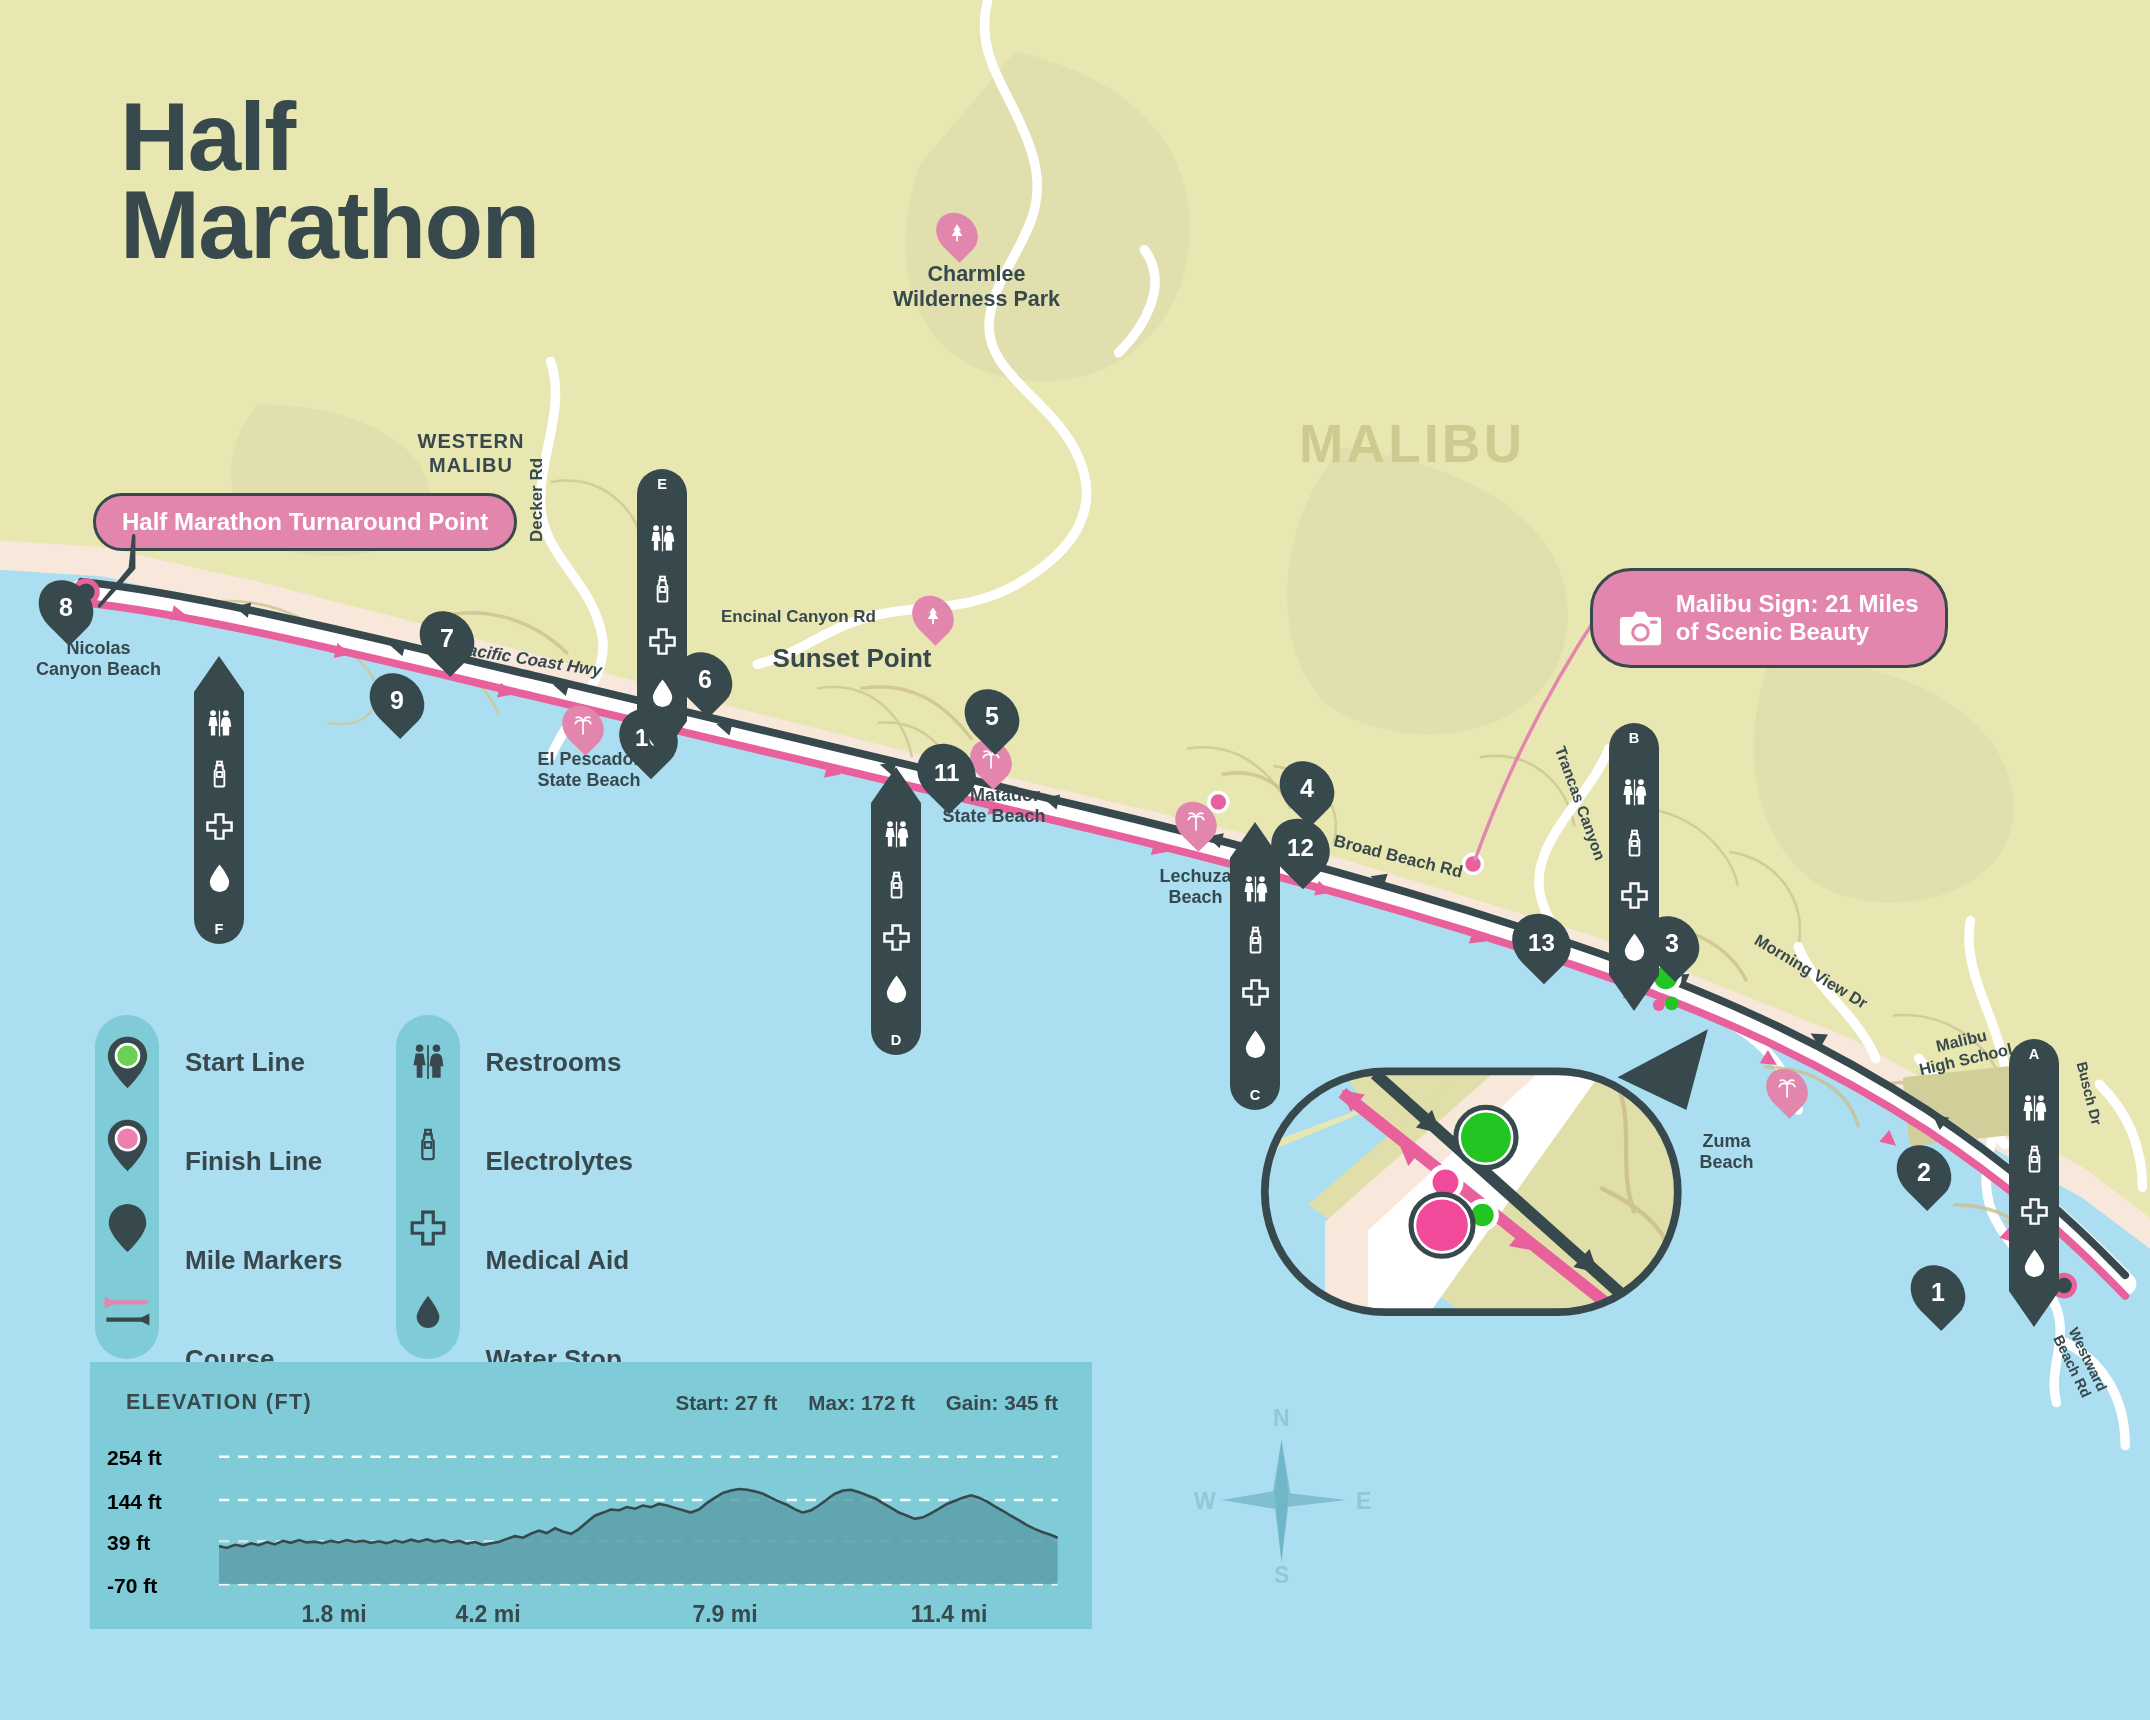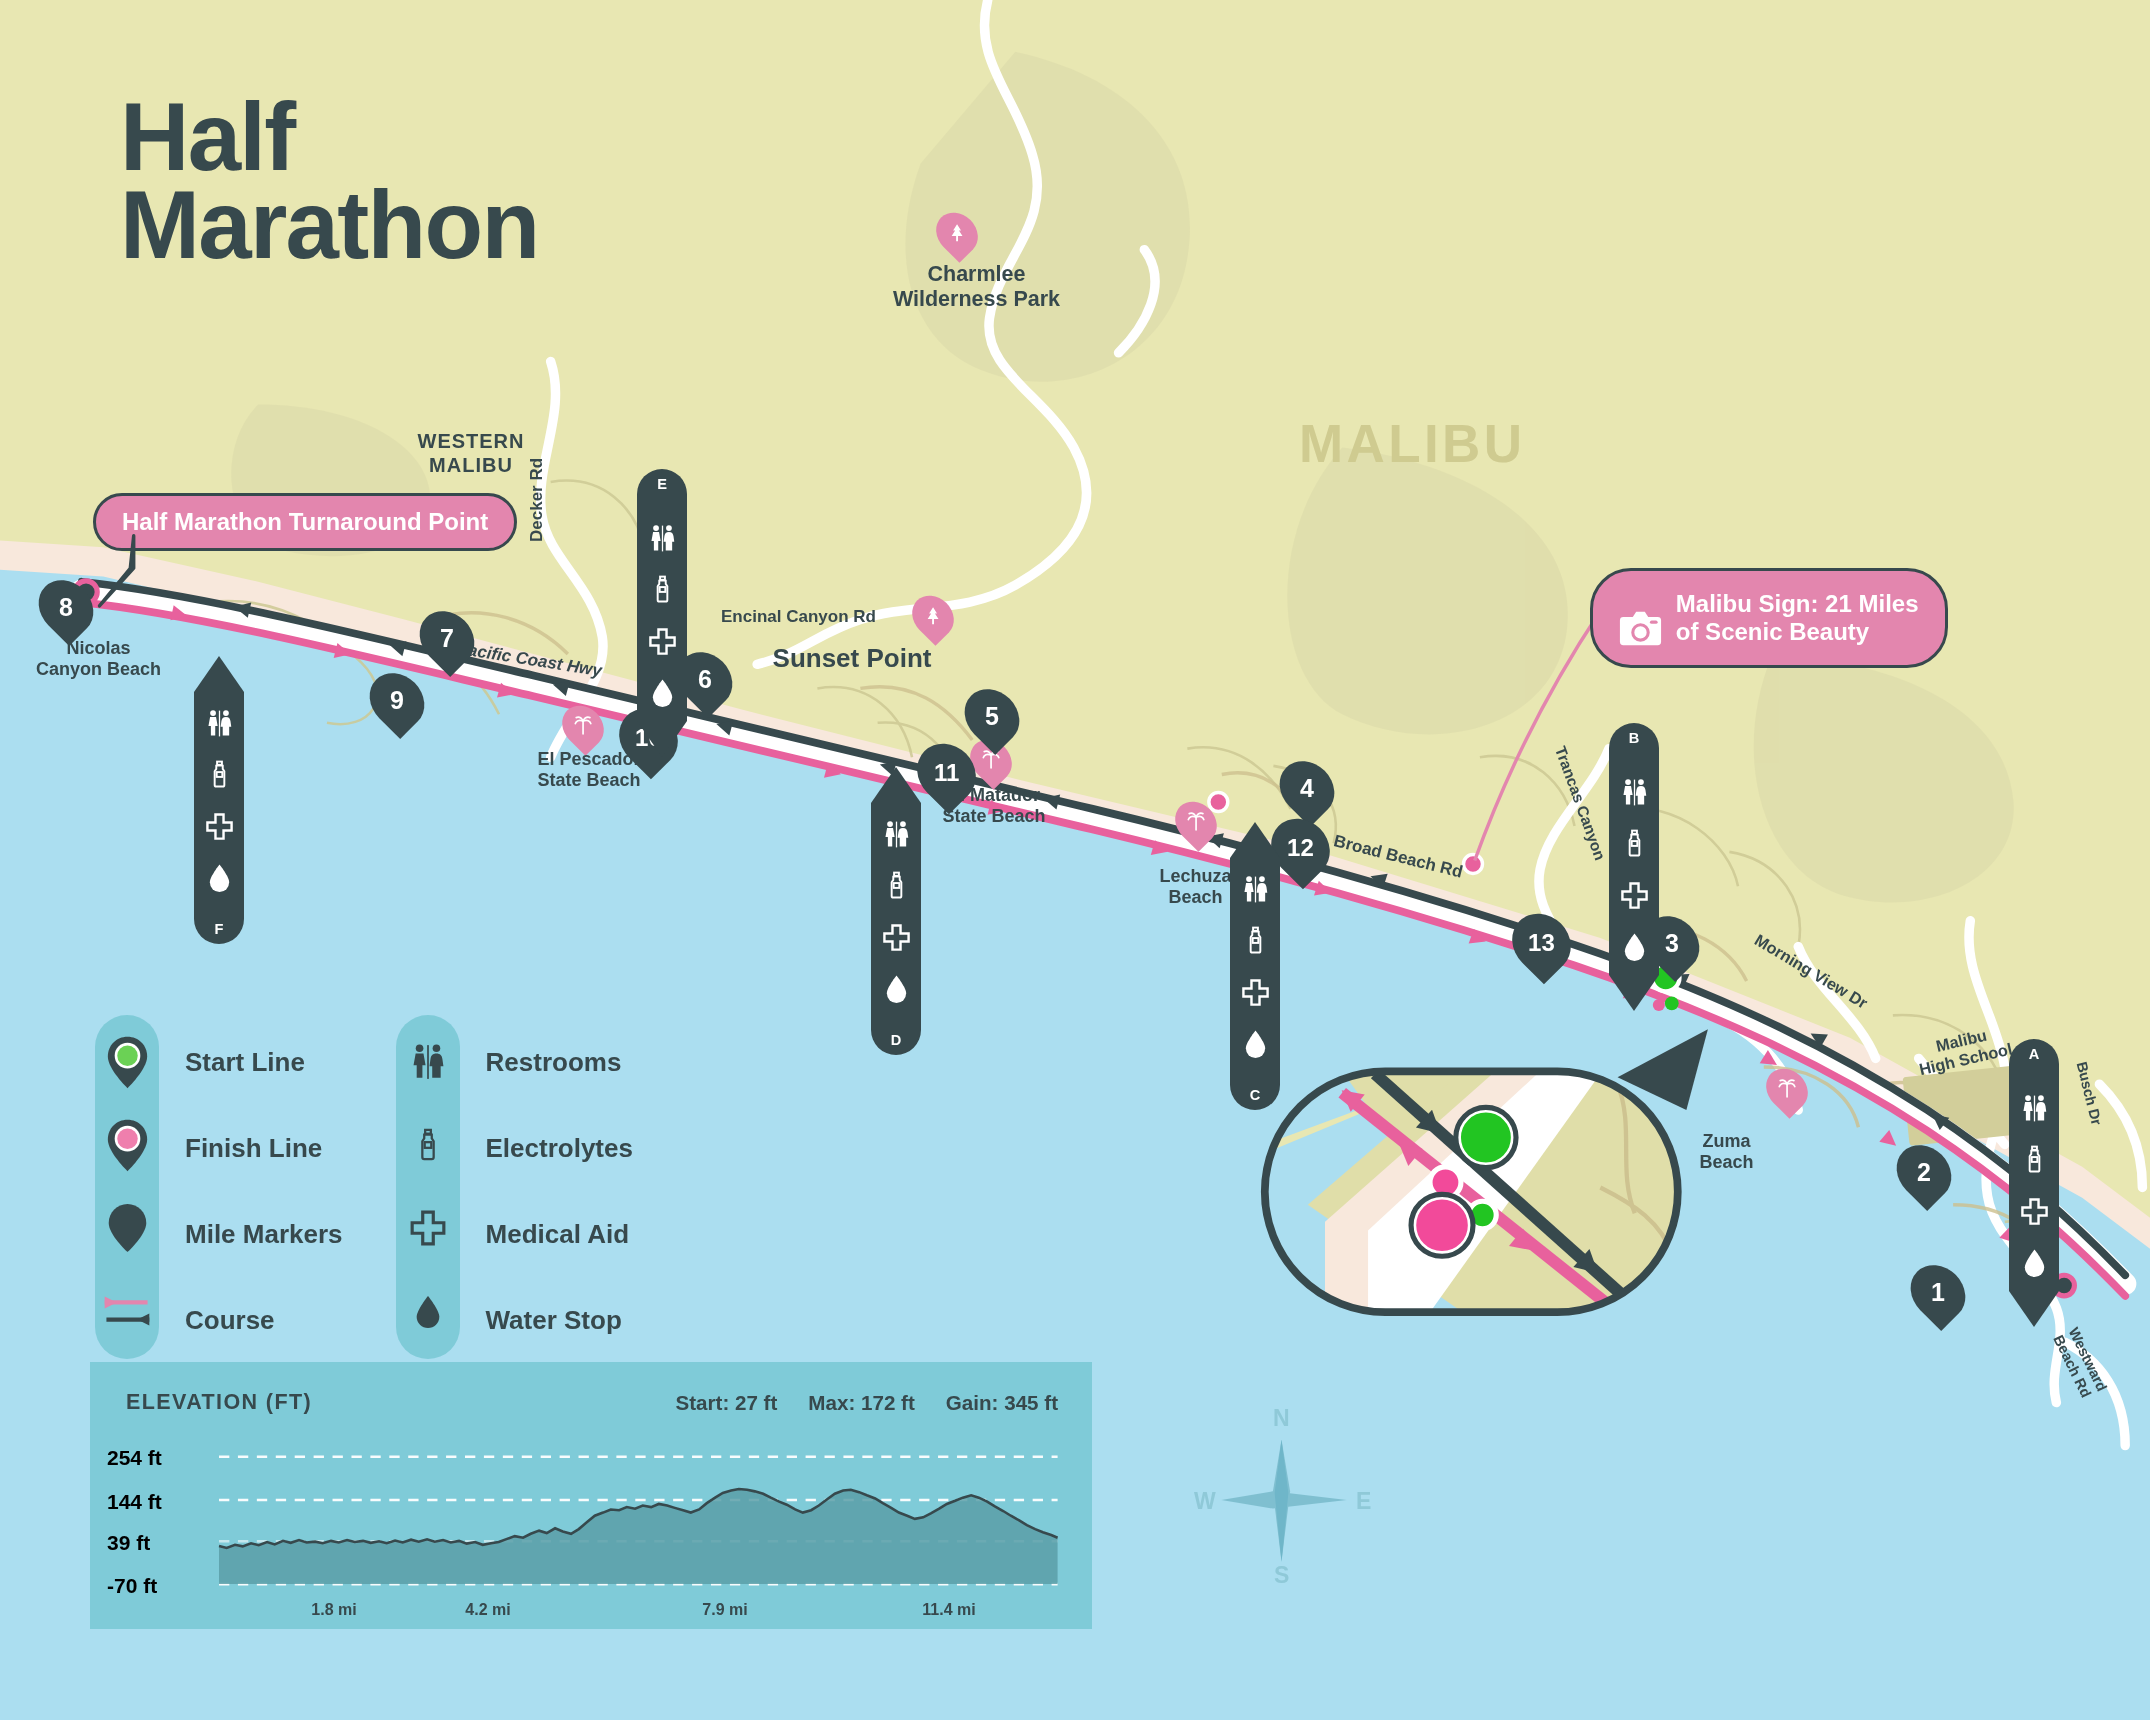--- a/index.html
+++ b/index.html
@@ -103,42 +103,42 @@
 
   
   #legend { left:95px; top:1015px; display:flex; gap:53px; }
   .leg-col { display:flex; gap:26px; align-items:flex-start; }
   .leg-track {
     background:#7fcbd8; border-radius:40px; width:64px;
     display:flex; flex-direction:column; align-items:center;
     padding:22.4px 0; gap:33px;
   }
   .leg-slot { height:50px; display:flex; align-items:center; justify-content:center; }
-  .leg-names { display:flex; flex-direction:column; padding-top:22.4px; gap:36px; }
+  .leg-names { display:flex; flex-direction:column; padding-top:22.4px; gap:49px; }
   .leg-name {
     height:50px; display:flex; align-items:center;
     font-size:26px; color:#37494d; font-weight:bold;
   }
 
   
   #elev { left:90px; top:1362px; width:1002px; height:267px; background:#7fcbd8; }
   #elev-title {
     position:absolute; left:36px; top:27.5px;
     font-size:21.5px; font-weight:bold; letter-spacing:1.4px; color:#37494d;
   }
   #elev-stats {
     position:absolute; right:34px; top:29px; display:flex; gap:31px;
     font-size:20.6px; color:#37494d; font-weight:bold;
   }
   .elev-ylab {
     position:absolute; font-size:21px; color:#000000; font-weight:bold;
     text-align:left; width:95px;
   }
   .elev-xlab {
-    position:absolute; font-size:16px; color:#37494d; font-weight:bold;
+    position:absolute; font-size:23px; color:#37494d; font-weight:bold;
     text-align:center; width:120px;
   }
 
   
   #compass { left:1187px; top:1402px; width:189px; height:189px; }
   .comp-letter {
     position:absolute; font-size:23px; font-weight:bold; color:#8fc9d8;
   }
 </style>
 </head>

